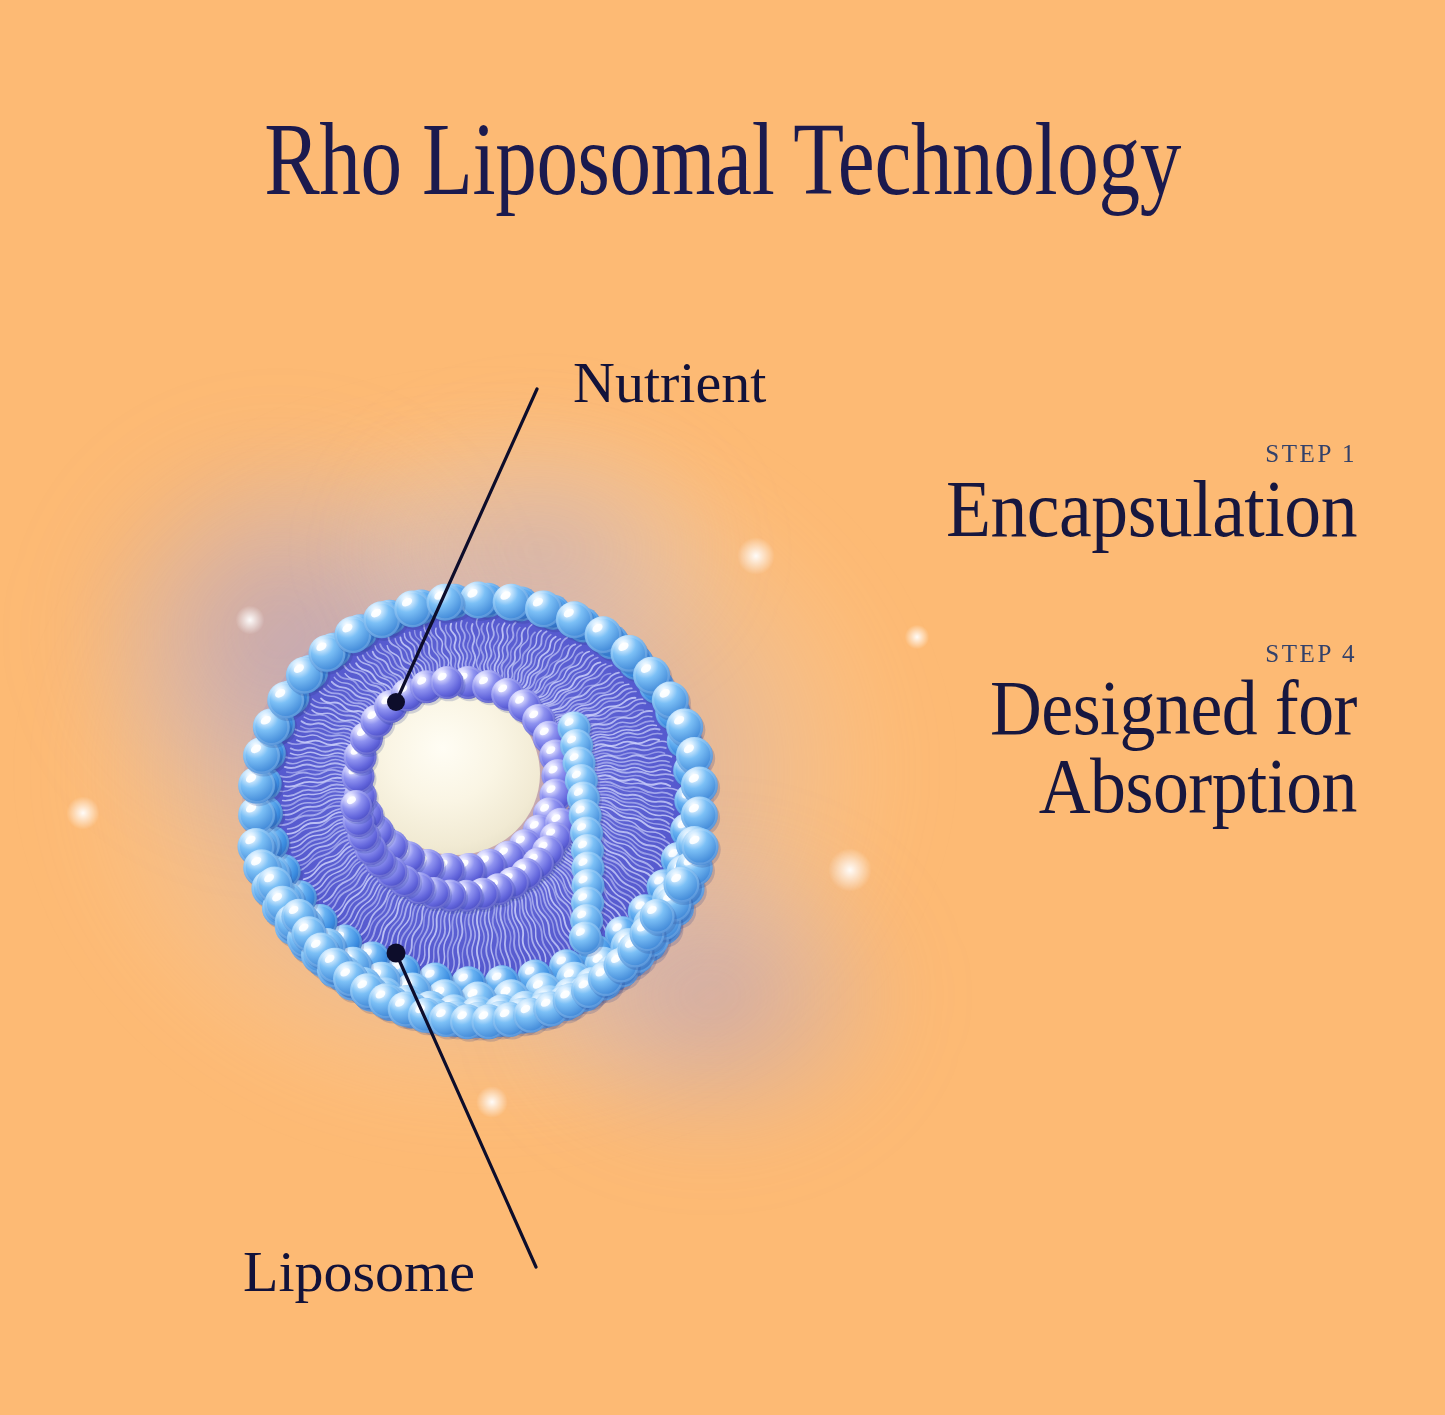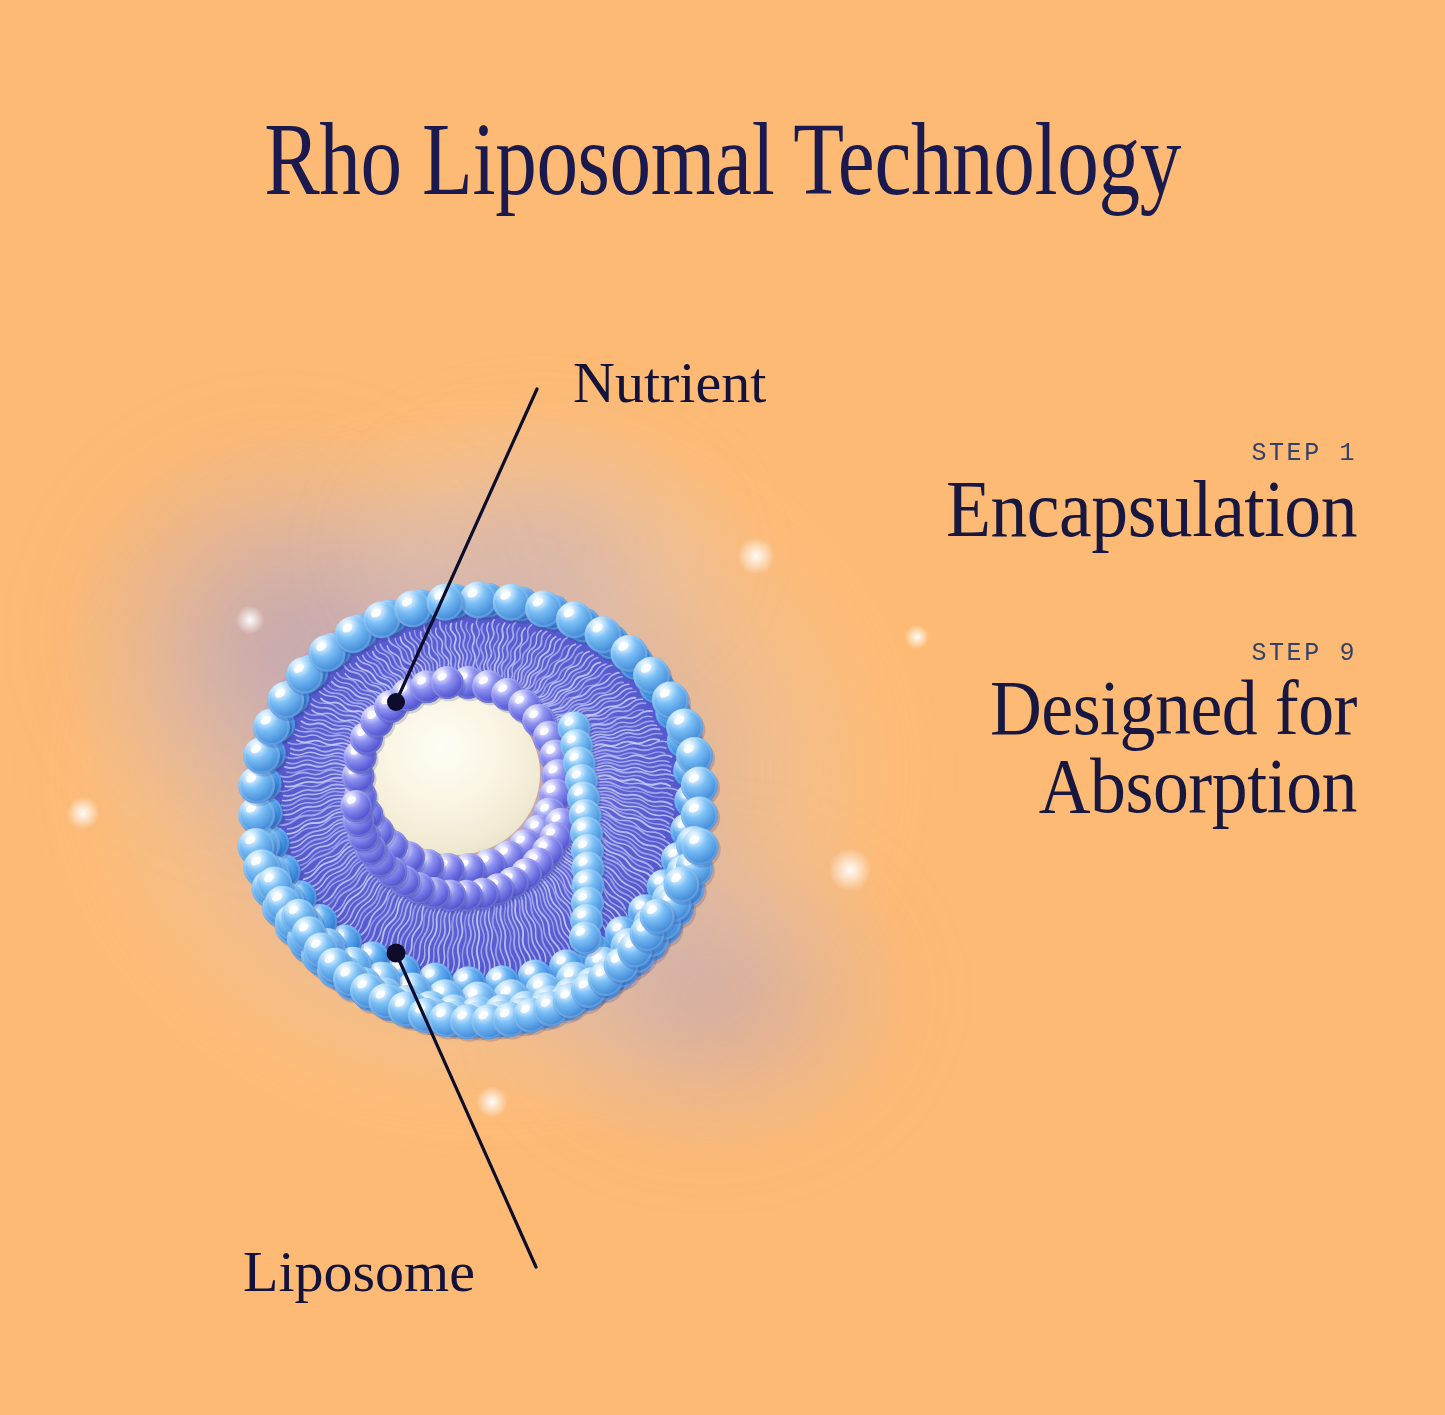--- a/index.html
+++ b/index.html
@@ -118,21 +118,21 @@
     position:absolute;
     right:88px;
     top:440px;
     width:560px;
     text-align:right;
   }
   .step-block { margin-bottom:92px; }
   .step-block:last-child { margin-bottom:0; }
   .step-kicker {
     display:block;
-    font-family:Liberation Mono, monospace;
+    font-family:Liberation Serif, serif;
     font-size:25px;
     letter-spacing:2.6px;
     color:#33416a;
     line-height:1.1;
     margin-bottom:2px;
   }
   .step-title {
     display:block;
     font-family:"Liberation Serif", serif;
     font-size:80px;
@@ -1360,19 +1360,19 @@
 
   <div id="steps">
 
     <div class="step-block" id="step-1">
       <span class="step-kicker">STEP 1</span>
       <span class="step-title">Encapsulation</span>
     </div>
 
 
     <div class="step-block" id="step-3">
-      <span class="step-kicker">STEP 9</span>
+      <span class="step-kicker">STEP 4</span>
       <span class="step-title">Designed for
 Absorption</span>
     </div>
 
   </div>
 </div>
 
 </body></html>

